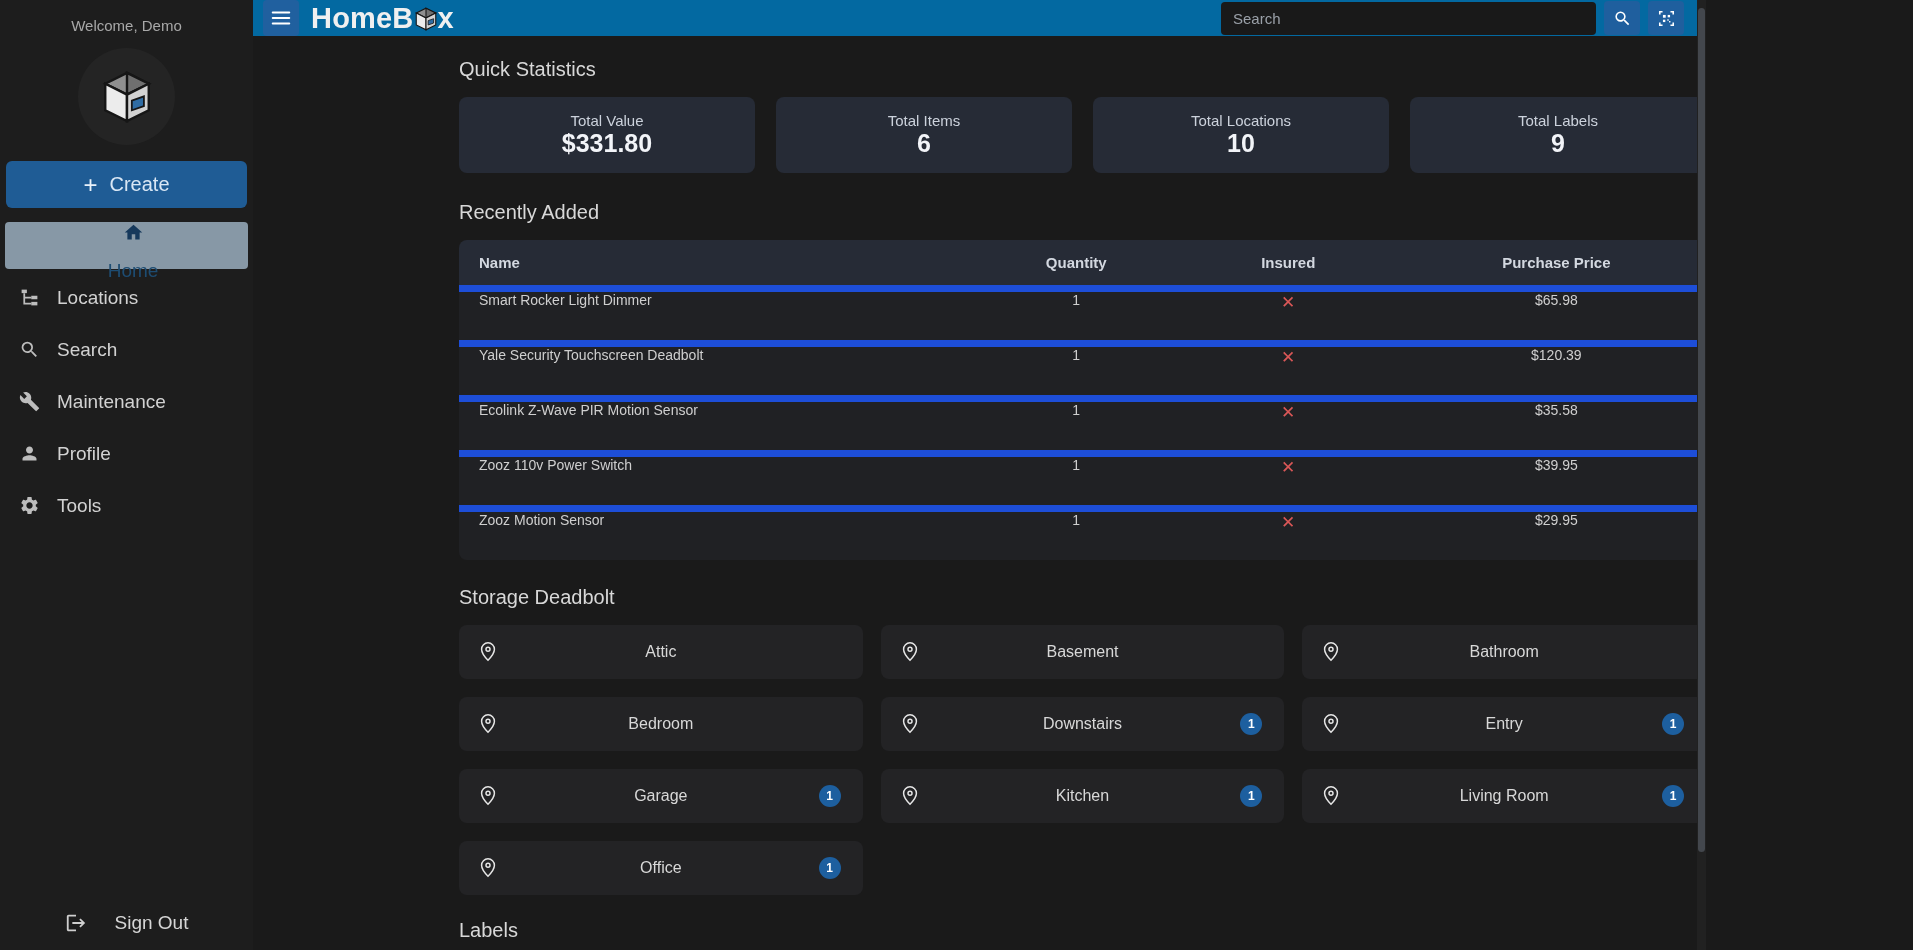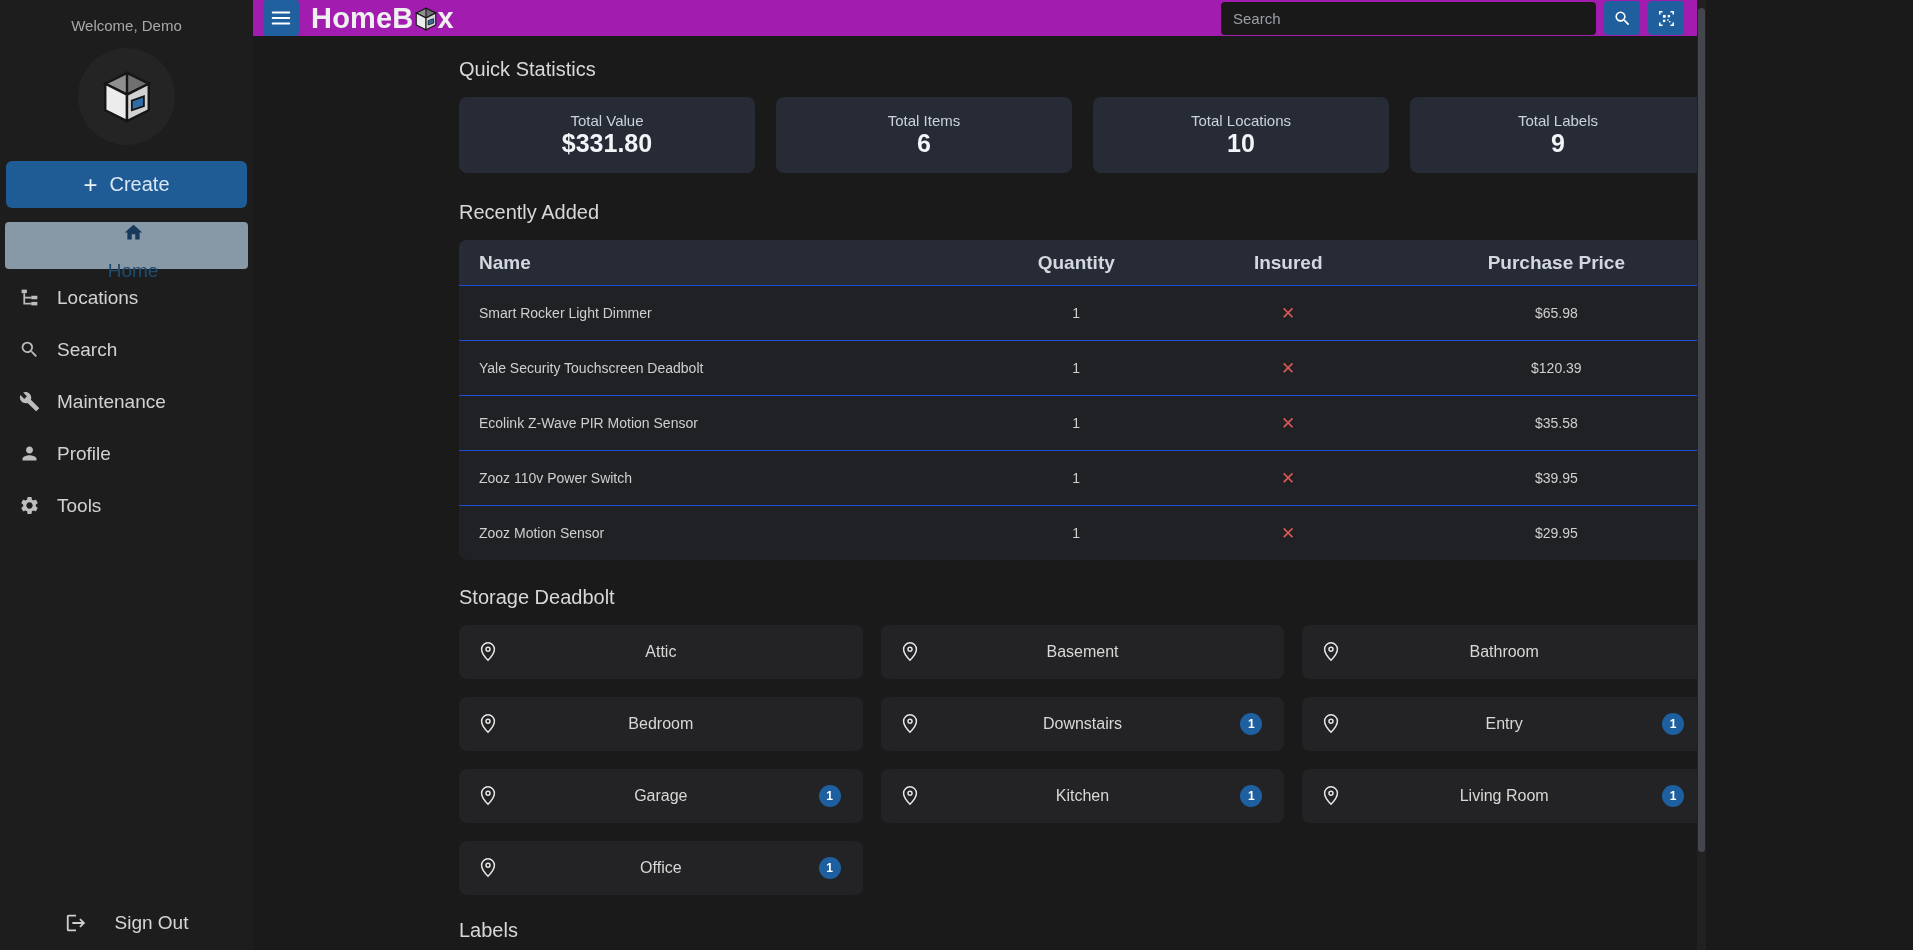--- a/index.html
+++ b/index.html
@@ -44,21 +44,21 @@
   .side-spacer { flex:1; }
   .signout {
     display:flex; align-items:center; gap:28px; justify-content:center;
     margin-bottom:16px; color:#d6d6d6; font-size:19px; cursor:pointer;
   }
   .signout svg { width:22px; height:22px; fill:#cfcfcf; }
 
   
   .main { flex:1; display:flex; flex-direction:column; position:relative; }
   .topbar {
-    height:62px; background:#a21caf;
+    height:62px; background:#0369a1;
     display:flex; align-items:center; padding:0 22px 0 10px; gap:0;
   }
   .hamburger {
     width:36px; height:36px; border:none; border-radius:4px; background:#20609f;
     display:flex; align-items:center; justify-content:center; cursor:pointer;
   }
   .hamburger svg { width:22px; height:22px; }
   .brand { display:flex; align-items:center; margin-left:12px; font-size:29px; font-weight:700; color:#f0f0f0; letter-spacing:0.2px; }
   .brand .brand-box { width:26px; height:26px; margin:2px -1px 0 -1px; }
   .topbar .spacer { flex:1; }
@@ -81,25 +81,25 @@
   .stat-card {
     flex:1; height:76px; background:#262b36; border-radius:8px;
     display:flex; flex-direction:column; align-items:center; justify-content:center; 
   }
   .stat-label { font-size:15px; color:#ccd2dc; }
   .stat-value { font-size:25px; font-weight:700; color:#f2f4f8; }
 
   .table { width:1247px; border-radius:8px; overflow:hidden; margin-bottom:26px; }
   .t-head {
     display:flex; align-items:center; height:45px; background:#262b36;
-    font-size:19px; font-weight:700; color:#d3d8e0;
+    font-size:15px; font-weight:700; color:#d3d8e0;
   }
   .t-row {
-    display:flex; align-items:center; height:55px; background:#202124;
-    border-top:1px solid #1d4ed8; font-size:14px; color:#cfcfcf; cursor:pointer;
+    display:flex; height:55px; background:#202124;
+    border-top:7px solid #1d4ed8; font-size:14px; color:#cfcfcf; cursor:pointer;
   }
   .c-name { width:42%; padding-left:20px; text-align:left; }
   .c-qty { width:15%; text-align:center; }
   .c-ins { width:19%; text-align:center; }
   .c-price { width:24%; text-align:center; }
   .x-mark { color:#d95757; font-size:17px; font-weight:400; }
 
   .loc-grid {
     width:1247px; display:grid; grid-template-columns:repeat(3, 1fr);
     gap:18px; margin-bottom:24px;

